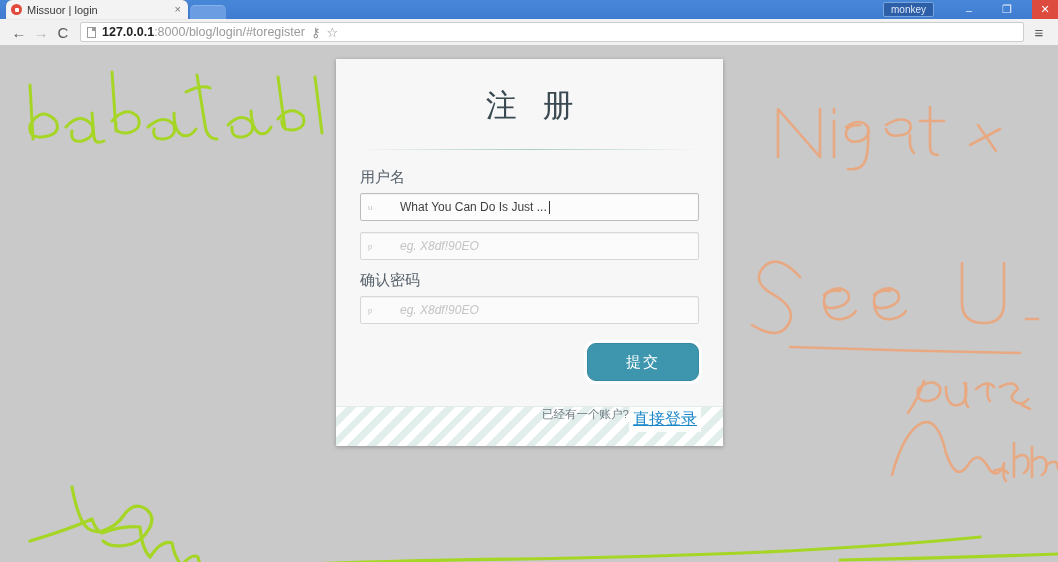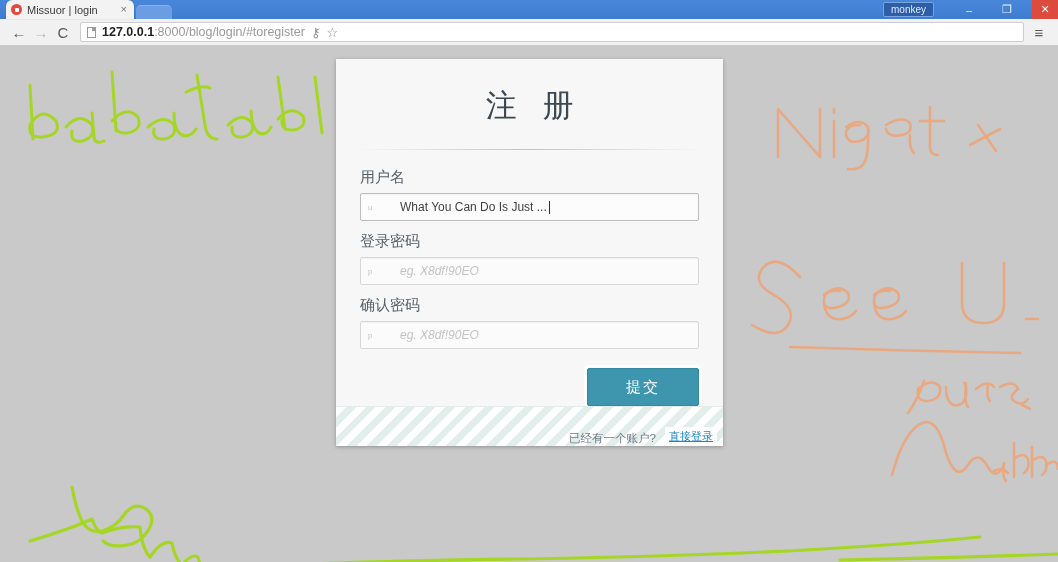--- a/index.html
+++ b/index.html
@@ -11,21 +11,21 @@
   }
   #app { position: relative; width: 1058px; height: 562px; overflow: hidden; }
 
   
   .titlebar {
     position: absolute; top: 0; left: 0; width: 1058px; height: 19px;
     background: linear-gradient(#4787d8, #3f7cd0);
     display: flex; align-items: flex-end;
   }
   .tab {
-    margin-left: 6px; height: 19px; width: 128px;
+    margin-left: 6px; height: 19px; width: 182px;
     background: #f3f3f3;
     border-radius: 6px 6px 0 0;
     display: flex; align-items: center;
     padding: 0 5px;
     box-shadow: 0 0 1px rgba(0,0,0,.35);
     position: relative; z-index: 3;
   }
   .favicon {
     width: 11px; height: 11px; border-radius: 50%;
     background: #e04a3f; flex: 0 0 auto;
@@ -125,39 +125,39 @@
   }
   .intext.ph { color: #c4c4c4; font-style: italic; }
   .caret {
     display:inline-block; width:1px; height:13px; background:#333;
     margin-left:2px; vertical-align:-2px;
   }
   .actions { padding: 8px 24px 0 24px; display: flex; justify-content: flex-end; }
   .submit {
     background: #3d96ae; border: 1px solid #368archive; border: 1px solid #3589a0;
     color: #fff; font-size: 15px; letter-spacing: 2px;
-    width: 112px; height: 38px; border-radius: 2px; cursor: pointer;
+    width: 112px; height: 38px; border-radius: 9px; cursor: pointer;
     box-shadow: 0 0 0 3px rgba(255,255,255,.9), 0 1px 2px rgba(0,0,0,.18);
     font-family: "Liberation Sans", sans-serif;
   }
   .card-footer {
     position: absolute; left: 0; bottom: 0; width: 387px; height: 40px;
     background-color: #f1f6f5;
     background-image: repeating-linear-gradient(
       -45deg,
       #ffffff 0px, #ffffff 7px,
       #e2eeec 7px, #e2eeec 14px
     );
     border-top: 1px solid #e3eceb;
-    display: flex; align-items: flex-end; justify-content: flex-end;
-    padding-right: 6px; gap: 9px;
+    display: flex; align-items: flex-start; justify-content: flex-end;
+    padding-right: 22px; 
   }
   .foot-text { font-size: 11.5px; color: #6d7a80; }
   .foot-link {
-    font-size: 11px; color: #1b86c9; text-decoration: underline;
+    font-size: 16px; color: #1b86c9; text-decoration: underline;
     background: rgba(255,255,255,.85); padding: 2px 4px; cursor: pointer;
   }
 </style>
 </head>
 <body>
 
 <div id="app">
 
   <div class="titlebar">
     <div class="tab">
@@ -250,21 +250,20 @@
         <div class="field">
           <div class="flabel">用户名</div>
           <div class="inputwrap focused">
             <span class="inmark">u</span>
             <span class="intext">What You Can Do Is Just ...</span>
               <span class="caret"></span>
           </div>
         </div>
 
         <div class="field">
-          <div class="flabel">登录密码</div>
           <div class="inputwrap">
             <span class="inmark">p</span>
             <span class="intext ph">eg. X8df!90EO</span>
           </div>
         </div>
 
         <div class="field">
           <div class="flabel">确认密码</div>
           <div class="inputwrap">
             <span class="inmark">p</span>

